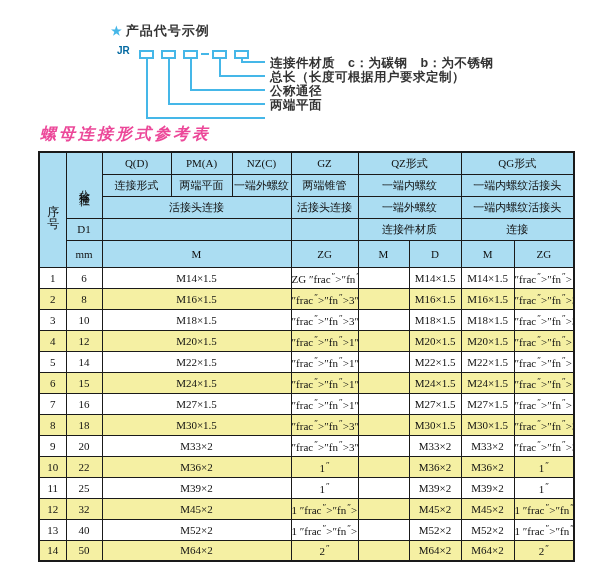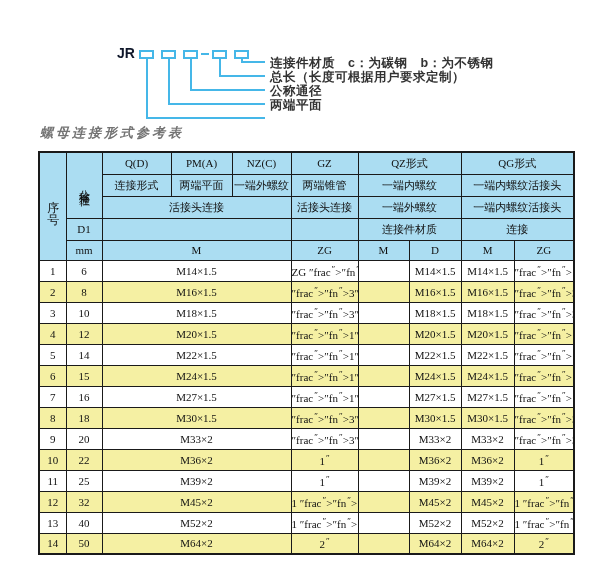--- a/index.html
+++ b/index.html
@@ -10,21 +10,21 @@
     --textdark:#333333;
   }
   html,body{margin:0;padding:0;background:#ffffff;}
   .page{position:relative;width:600px;height:567px;background:#ffffff;overflow:hidden;
         font-family:"Liberation Sans",sans-serif;}
 
   
   .diagram-title{position:absolute;left:111px;top:22px;font-size:13px;font-weight:bold;
                  color:var(--textdark);letter-spacing:1px;white-space:nowrap;}
   .star{color:var(--accent);margin-right:3px;font-size:12px;}
-  .jr{position:absolute;left:117px;top:45px;font-size:14px;font-weight:bold;color:#0f172a;}
+  .jr{position:absolute;left:117px;top:45px;font-size:10px;font-weight:bold;color:#0369a1;}
 
   .cbox{position:absolute;top:50px;width:15px;height:9px;border:2px solid var(--accent);
         background:#fff;box-sizing:border-box;}
   .cbox.b1{left:139px}.cbox.b2{left:161px}.cbox.b3{left:183px}
   .cbox.b4{left:212px}.cbox.b5{left:234px}
   .cdash{position:absolute;top:53px;left:201px;width:8px;height:2px;background:var(--accent);}
 
   .vline,.hline{position:absolute;background:var(--accent);}
   .vline{width:2px;top:59px;}
   .hline{height:2px;}
@@ -33,44 +33,45 @@
   .v3{left:190px;height:32px}  .h3{top:89px;left:190px;width:75px}
   .v4{left:219px;height:18px}  .h4{top:75px;left:219px;width:46px}
   .v5{left:241px;height:4px}   .h5{top:61px;left:241px;width:24px}
 
   .dlabel{position:absolute;left:270px;font-size:12.5px;font-weight:bold;color:var(--textdark);
           white-space:nowrap;letter-spacing:0.5px;}
   .dl0{top:55px}.dl1{top:69px}.dl2{top:83px}.dl3{top:97px}.dl4{top:111px}
 
   
   .table-title{position:absolute;left:40px;top:124px;font-family:"DejaVu Serif","Liberation Serif",serif;
-               font-style:italic;font-weight:bold;font-size:13px;color:#737373;letter-spacing:3px;}
+               font-style:italic;font-weight:bold;font-size:16px;color:#ec4899;letter-spacing:3px;}
 
   
   table.ref{position:absolute;left:38px;top:151px;width:535px;border-collapse:collapse;
             table-layout:fixed;border:2px solid var(--border);
             font-family:"Liberation Serif","DejaVu Serif",serif;}
   table.ref td{border:1px solid var(--border);text-align:center;vertical-align:middle;
                font-size:11px;color:#111;padding:0;overflow:hidden;white-space:nowrap;}
   thead td{background:var(--headerblue);}
   tr.hr{height:22px}
-  tr.hr-units{height:20px}
+  tr.hr-units{height:27px}
   tbody tr{height:21px;background:#ffffff;}
   tbody tr.band{background:var(--bandyellow);}
 
   .vtext{writing-mode:vertical-lr;text-orientation:upright;display:inline-block;}
   .seq-v{letter-spacing:14px;font-size:12px;}
   .dn-v{letter-spacing:2px;font-size:11px;}
   .inch{font-size:9px;vertical-align:4px;margin-left:1px;}
 </style>
 </head>
 <body>
 
 <div class="page">
 
+  <div class="diagram-title"><span class="star">★</span><span>产品代号示例</span></div>
   <div class="jr">JR</div>
 
   <span class="cbox b1"></span>
   <span class="cbox b2"></span>
   <span class="cbox b3"></span>
   <span class="cdash"></span>
   <span class="cbox b4"></span>
   <span class="cbox b5"></span>
 
   <span class="vline v1"></span>

